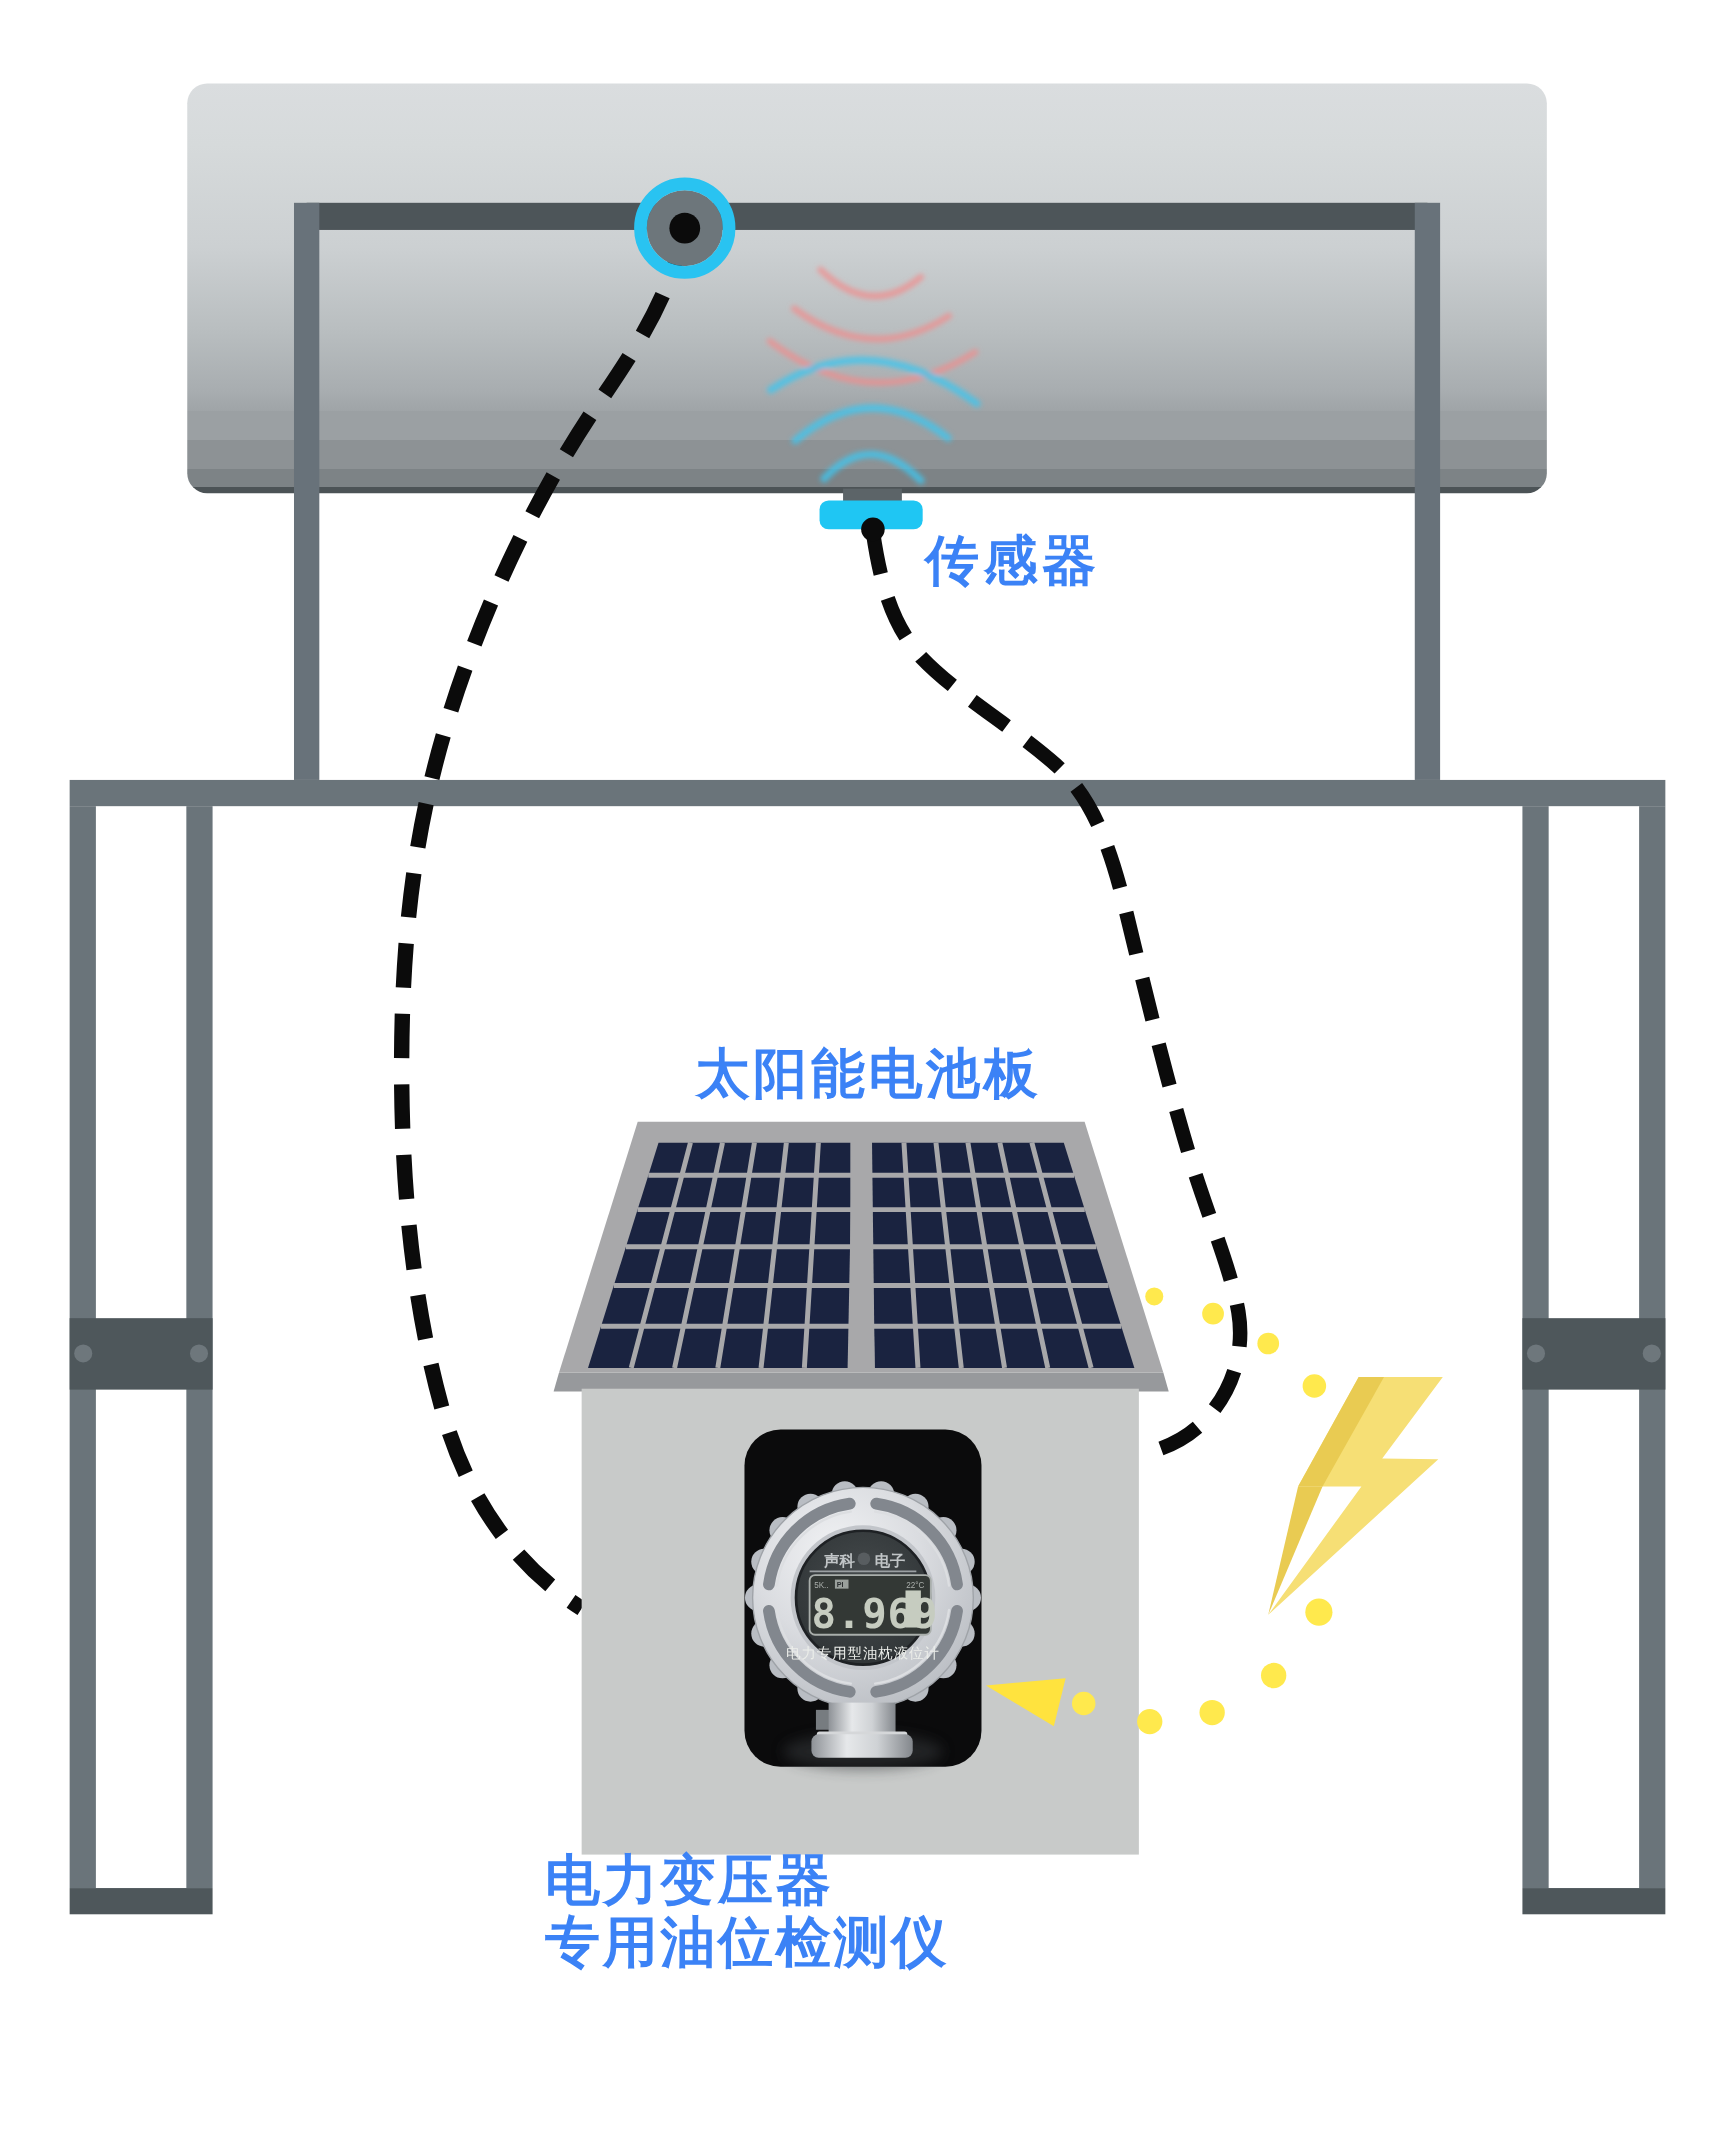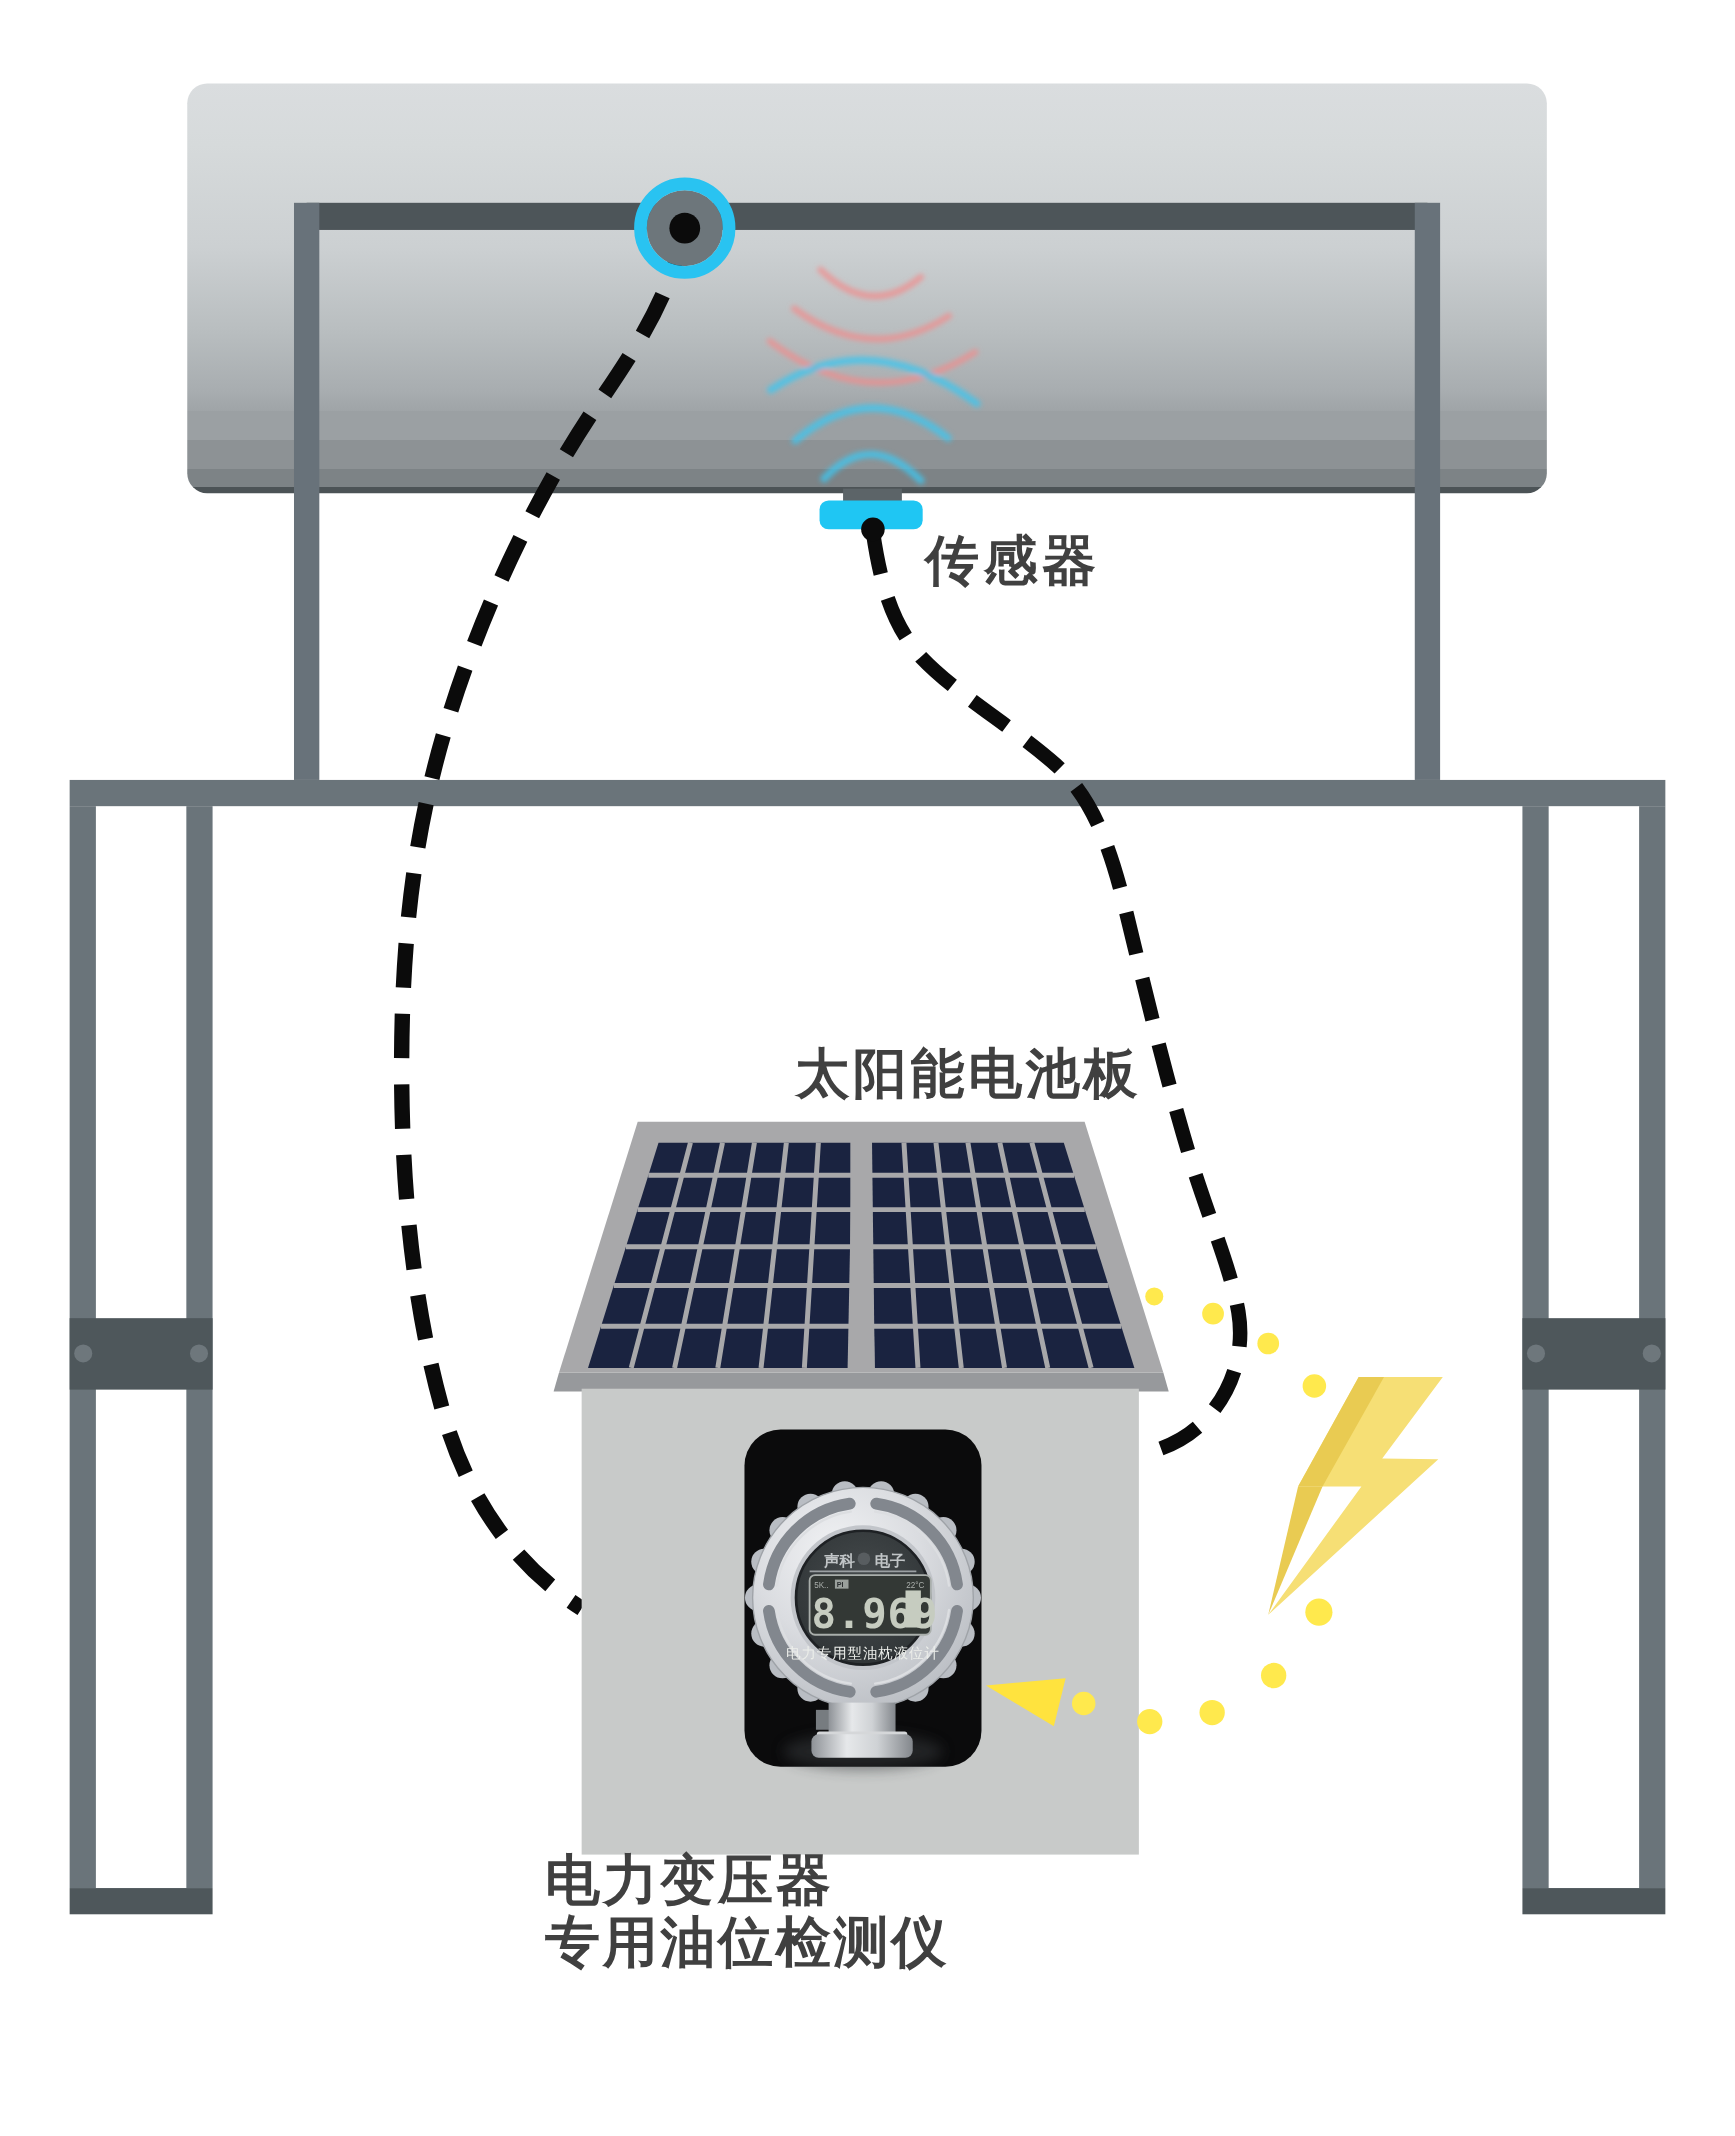--- a/index.html
+++ b/index.html
@@ -1,21 +1,21 @@
 <!DOCTYPE html>
 <html style="font-size:14.5px"><head>
 <meta charset="utf-8">
 <style>
   html,body{margin:0;padding:0;background:#ffffff;}
   #canvas{position:relative;width:1735px;height:2137px;background:#ffffff;overflow:hidden;
           font-family:"Liberation Sans","DejaVu Sans",sans-serif;}
   svg{position:absolute;left:0;top:0;}
-  .label{position:absolute;color:#404040;font-weight:bold;}
+  .label{position:absolute;color:#3b82f6;font-weight:bold;}
   #sensor-label{left:925px;top:525px;font-size:54px;letter-spacing:4.5px;}
-  #solar-label{left:596px;top:1038px;width:545px;text-align:right;font-size:54px;letter-spacing:3.6px;}
+  #solar-label{left:596px;top:1038px;width:545px;text-align:center;font-size:54px;letter-spacing:3.6px;}
   #device-label{left:545px;top:1849px;width:633px;font-size:55px;line-height:62px;letter-spacing:2.7px;}
   .lcd-digits{font-family:"DejaVu Sans Mono","Liberation Mono",monospace;font-weight:bold;}
 </style>
 </head>
 <body>
 
 <div id="canvas">
 <svg width="1735" height="2137" viewBox="0 0 1918 2362">
   <defs>
     <linearGradient id="tankGrad" x1="0" y1="0" x2="0" y2="1">

